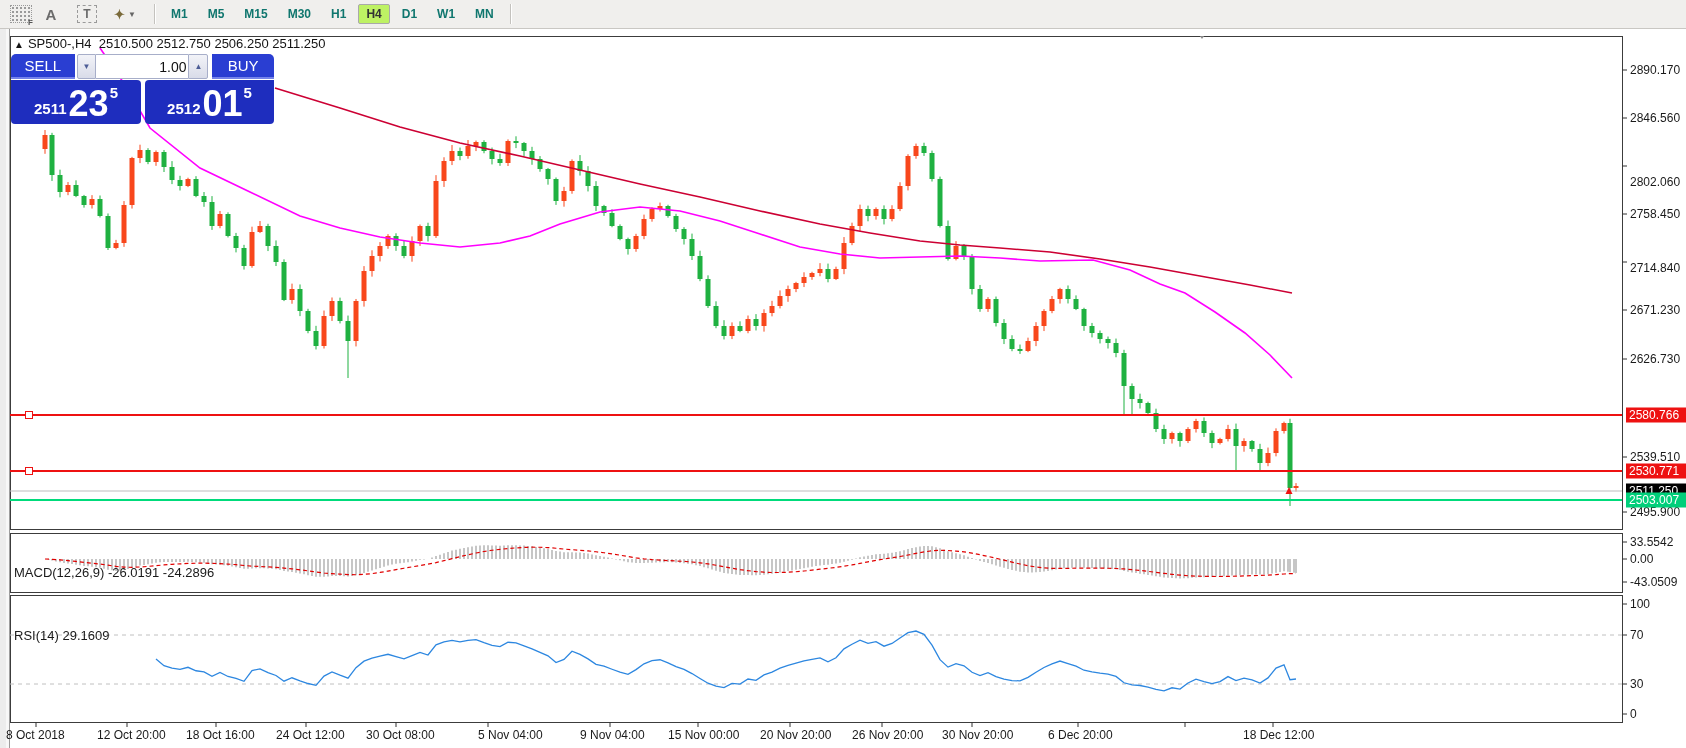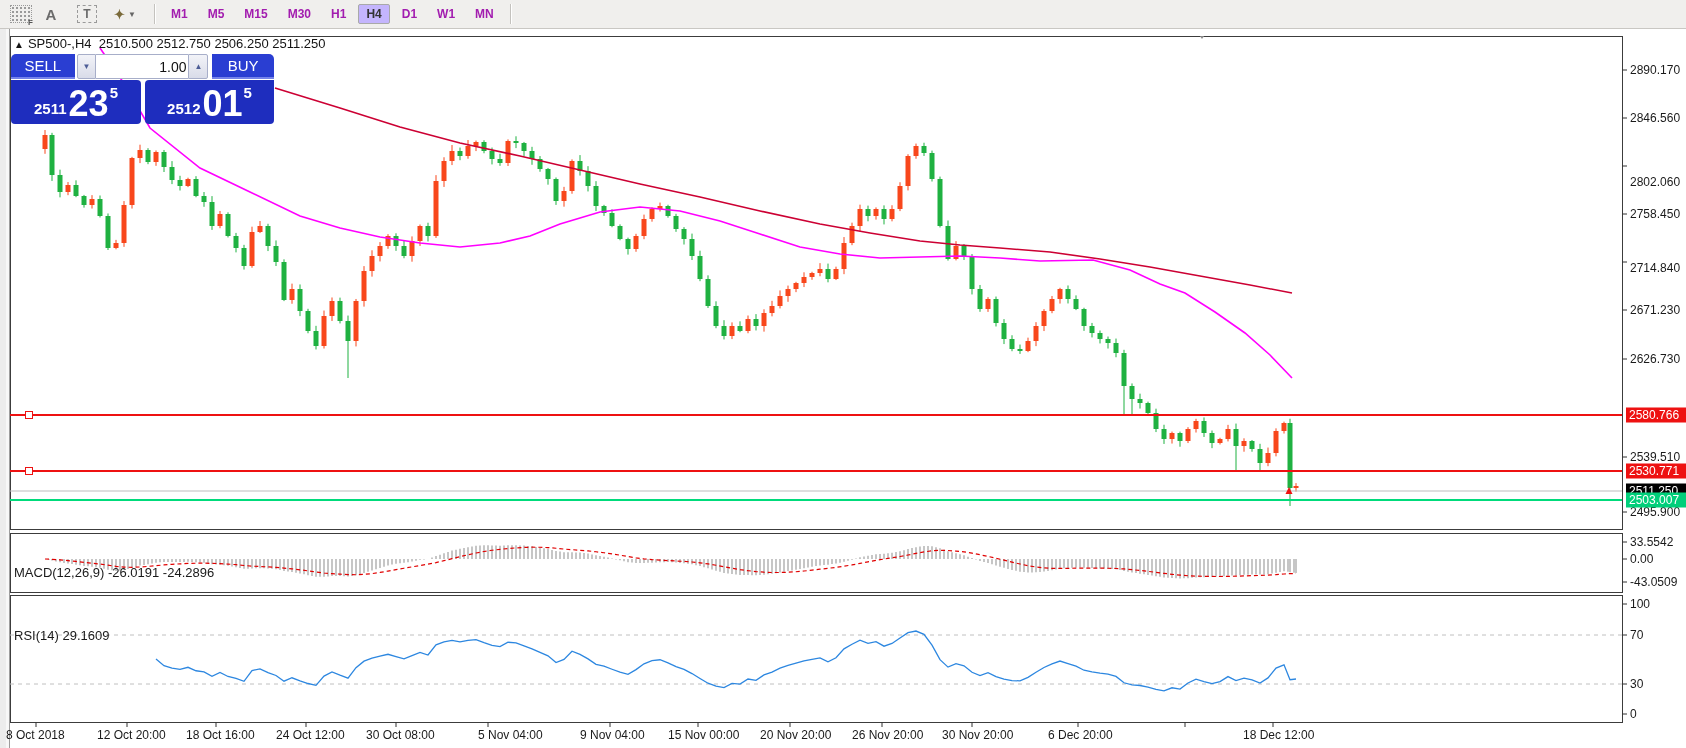--- a/index.html
+++ b/index.html
@@ -9,22 +9,22 @@
   .toolbar{position:absolute;left:0;top:0;width:1686px;height:28px;background:#f0efed;
            border-bottom:1px solid #c9c7c3;display:flex;align-items:center;z-index:30;}
   .tool{height:22px;min-width:24px;margin:0 2px;display:flex;align-items:center;justify-content:center;
         color:#6b6b6b;font-size:13px;font-weight:bold;border:1px solid transparent;border-radius:2px;cursor:default;}
   .gridf{position:relative;width:20px;height:16px;border:1px dotted #9a9a9a;
          background-image:radial-gradient(#9a9a9a 1px, transparent 1px);background-size:4px 4px;}
   .gridf span{position:absolute;right:-2px;bottom:-5px;font-size:8px;color:#555;background:transparent;}
   .tbox{border:1px dashed #9a9a9a !important;width:18px;height:16px;font-size:12px;}
   .caret{font-size:8px;color:#666;margin-left:3px;}
   .sep{width:1px;height:20px;background:#c4c2be;margin:0 6px;box-shadow:1px 0 0 #fff;}
-  .tf{padding:2px 7px;margin:0 2px;font-size:12px;font-weight:bold;color:#a21caf;border:1px solid transparent;border-radius:2px;}
-  .tf.active{background:#c4b5fd;border-color:#a9a9a9;color:#333;}
+  .tf{padding:2px 7px;margin:0 2px;font-size:12px;font-weight:bold;color:#0f766e;border:1px solid transparent;border-radius:2px;}
+  .tf.active{background:#bef264;border-color:#a9a9a9;color:#333;}
   
   .left-edge{position:absolute;left:0;top:28px;width:9px;height:720px;background:#ececec;
              border-right:1px solid #9d9d9d;box-shadow:inset -3px 0 0 #f7f7f7;z-index:5;}
   .panel{position:absolute;left:10px;width:1613px;background:#fff;border:1px solid #3c3c3c;box-sizing:border-box;z-index:1;}
   #mainPanel{top:36px;height:494px;}
   #macdPanel{top:533px;height:60px;}
   #rsiPanel{top:595px;height:128px;}
   #chartSvg{position:absolute;left:0;top:0;z-index:8;pointer-events:none;}
   
   .chart-title{position:absolute;left:14px;top:36px;font-size:13px;color:#141414;z-index:20;white-space:nowrap;}

